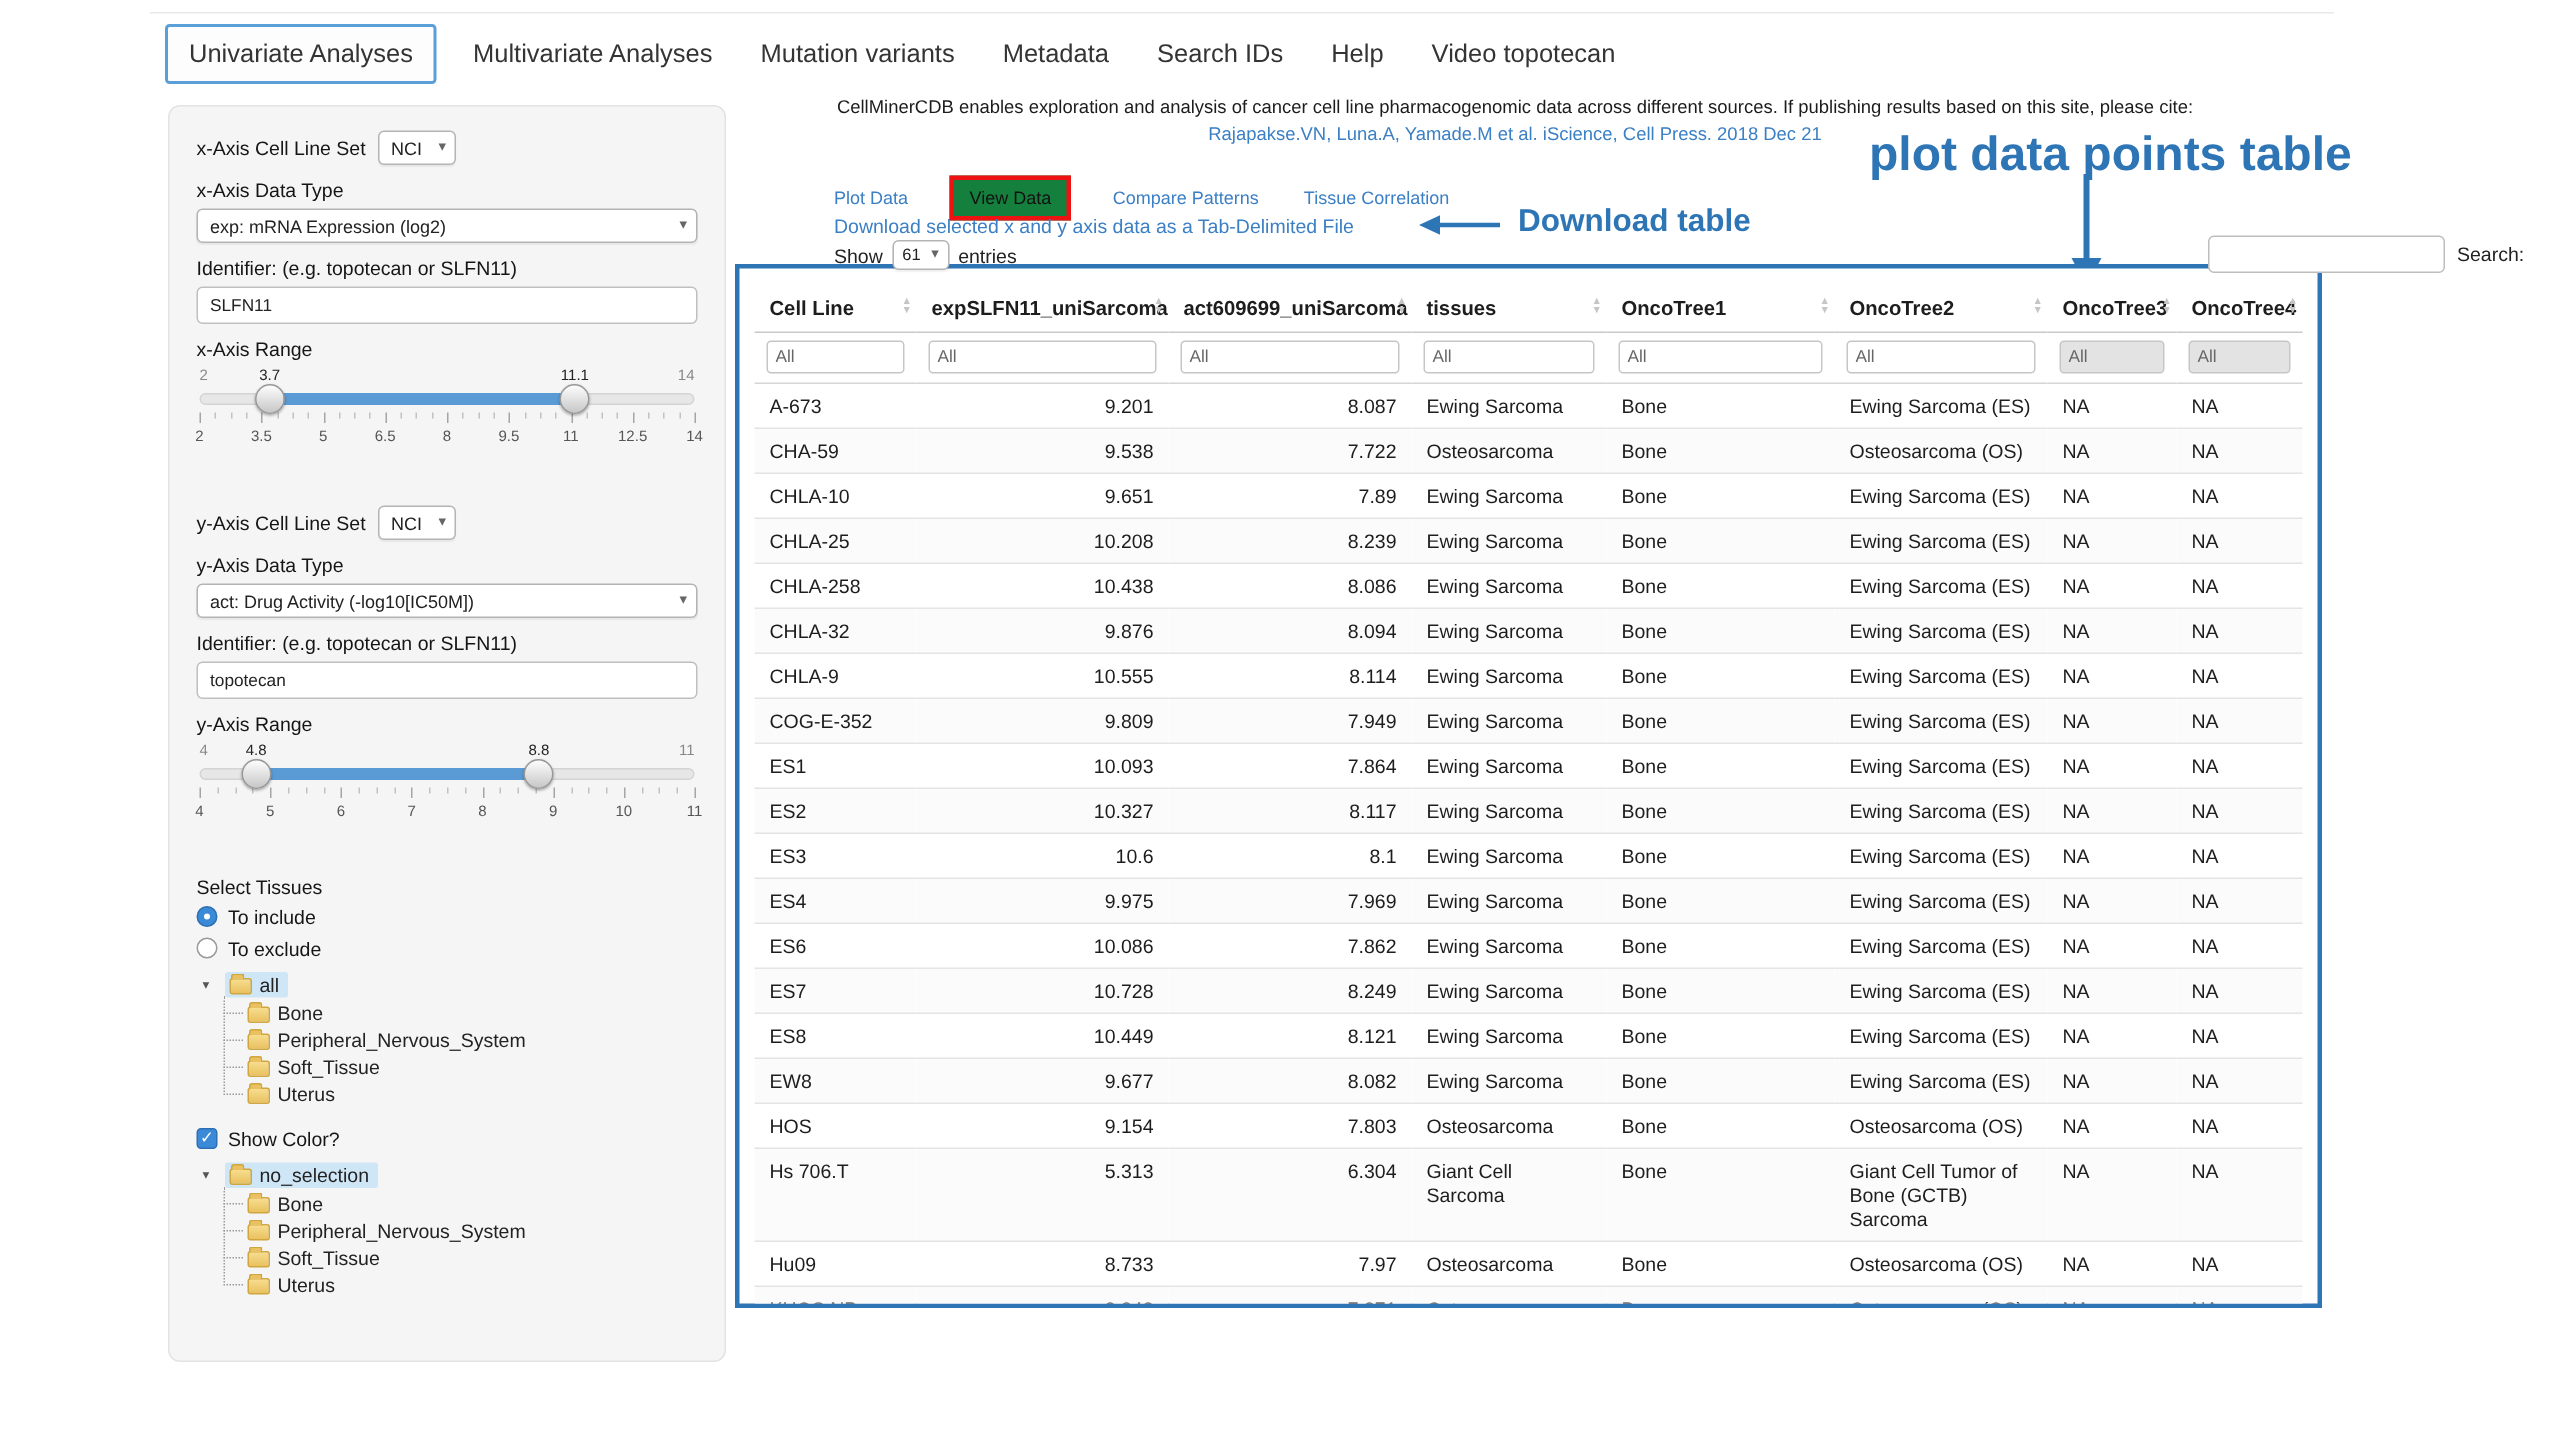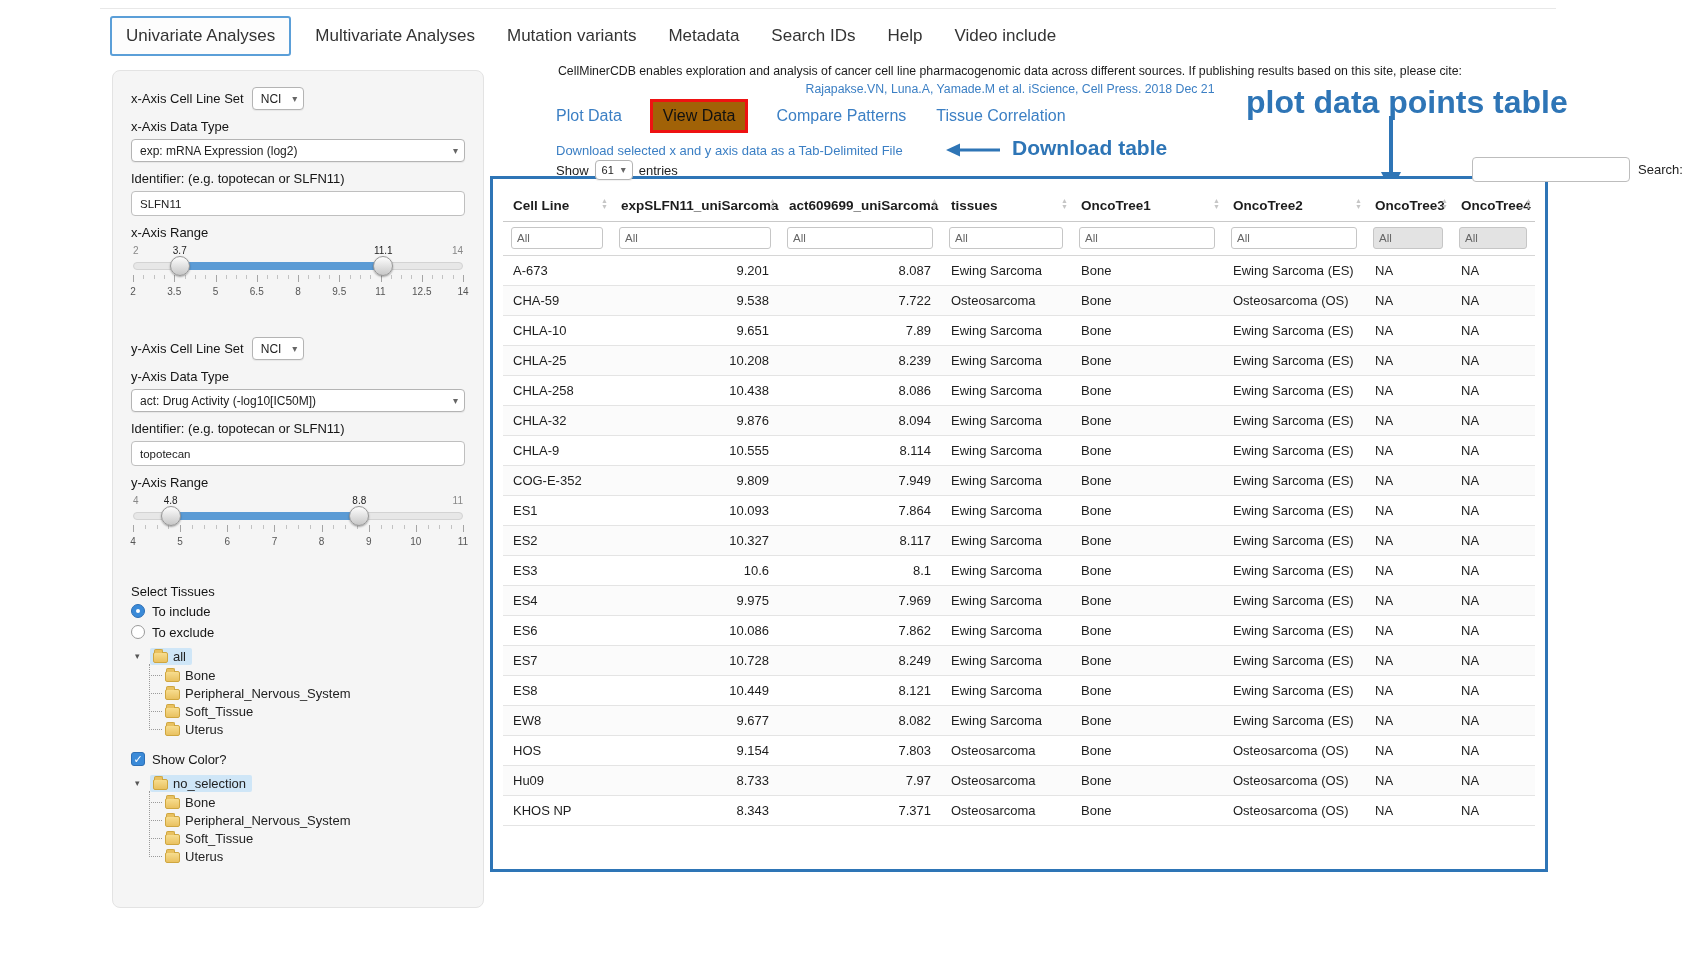--- a/index.html
+++ b/index.html
@@ -49,23 +49,23 @@
   .tree-expander { color: #555; font-size: 9px; width: 10px; cursor: pointer; }
   .hl { background: #cfe6f7; padding: 1px 6px 1px 3px; border-radius: 2px; display: inline-flex; align-items: center; gap: 5px; cursor: pointer; }
   .tree-kids { margin-left: 14px; position: relative; }
   .tree-kids::before { content: ""; position: absolute; left: 0; top: -2px; height: calc(100% - 8px); border-left: 1px dotted #9a9a9a; }
   .tree-item { position: relative; display: flex; align-items: center; gap: 5px; height: 18px; padding-left: 16px; cursor: pointer; }
   .tree-item::before { content: ""; position: absolute; left: 0; top: 9px; width: 13px; border-top: 1px dotted #9a9a9a; }
 
   
   #citation { position: absolute; left: 500px; top: 62px; width: 1020px; text-align: center; font-size: 12.3px; color: #1c1c1c; line-height: 1.5; }
   .link { color: #3b7fc4; cursor: pointer; }
-  #view-tabs { position: absolute; left: 556px; top: 104px; display: flex; align-items: center; gap: 30px; font-size: 16px; height: 24px; }
+  #view-tabs { position: absolute; left: 556px; top: 120px; display: flex; align-items: center; gap: 30px; font-size: 12px; height: 24px; }
   .view-tab { color: #3b7fc4; cursor: pointer; white-space: nowrap; }
-  .view-tab.active { color: #111; border: 3px solid #ee1212; padding: 5px 10px; margin: -8px -2px; background: #a16207; }
+  .view-tab.active { color: #111; border: 3px solid #ee1212; padding: 5px 10px; margin: -8px -2px; background: #15803d; }
   #download-link { position: absolute; left: 556px; top: 143px; font-size: 13px; }
 
   
   #ann-download-arrow { position: absolute; left: 946px; top: 142px; }
   #ann-download { position: absolute; left: 1012px; top: 136px; font-size: 21px; font-weight: bold; color: #2e75b6; }
   #ann-table { position: absolute; left: 1246px; top: 84px; font-size: 32px; font-weight: bold; color: #2e75b6; white-space: nowrap; }
   #ann-table-arrow { position: absolute; left: 1378px; top: 114px; }
 
   
   #show-entries { position: absolute; left: 556px; top: 160px; display: flex; align-items: center; gap: 6px; font-size: 13px; color: #222; z-index: 10; }
@@ -90,21 +90,21 @@
 
 <div id="page">
   <div id="top-rule"></div>
   <nav id="top-nav">
       <div class="nav-tab active">Univariate Analyses</div>
       <div class="nav-tab">Multivariate Analyses</div>
       <div class="nav-tab">Mutation variants</div>
       <div class="nav-tab">Metadata</div>
       <div class="nav-tab">Search IDs</div>
       <div class="nav-tab">Help</div>
-      <div class="nav-tab">Video include</div>
+      <div class="nav-tab">Video topotecan</div>
     </nav>
 
   <aside id="sidebar">
     <div class="sb-row">
       <span class="sb-label first">x-Axis Cell Line Set</span>
       <span class="sel">
         <span>NCI</span>
         <span class="chev">▾</span>
       </span>
     </div>
@@ -571,20 +571,30 @@
             <td class="">HOS</td>
             <td class="num">9.154</td>
             <td class="num">7.803</td>
             <td class="">Osteosarcoma</td>
             <td class="">Bone</td>
             <td class="">Osteosarcoma (OS)</td>
             <td class="">NA</td>
             <td class="">NA</td>
           </tr>
           <tr>
+            <td class="">Hs 706.T</td>
+            <td class="num">5.313</td>
+            <td class="num">6.304</td>
+            <td class="">Giant Cell Sarcoma</td>
+            <td class="">Bone</td>
+            <td class="">Giant Cell Tumor of Bone (GCTB) Sarcoma</td>
+            <td class="">NA</td>
+            <td class="">NA</td>
+          </tr>
+          <tr>
             <td class="">Hu09</td>
             <td class="num">8.733</td>
             <td class="num">7.97</td>
             <td class="">Osteosarcoma</td>
             <td class="">Bone</td>
             <td class="">Osteosarcoma (OS)</td>
             <td class="">NA</td>
             <td class="">NA</td>
           </tr>
           <tr>

